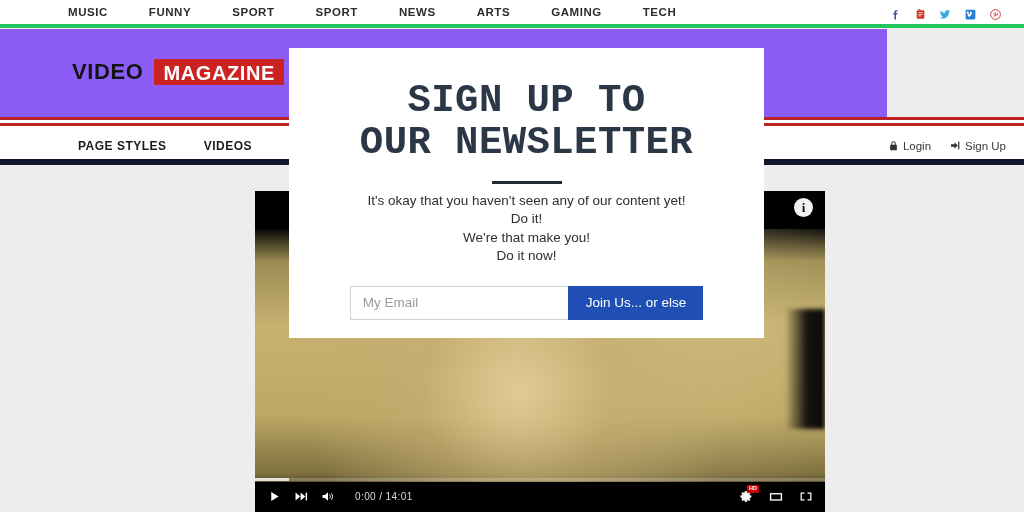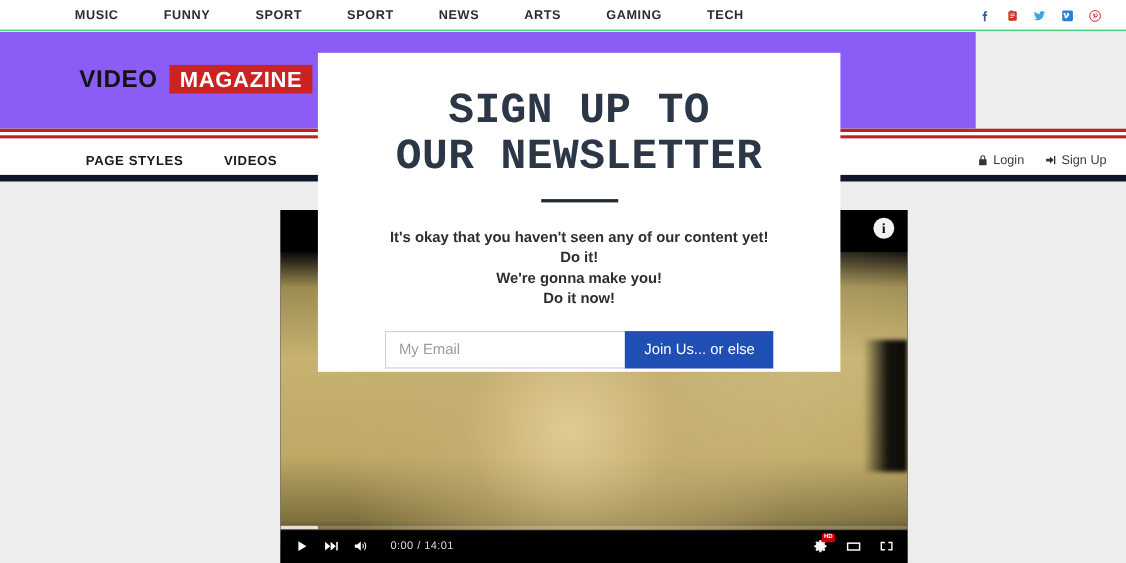--- a/index.html
+++ b/index.html
@@ -10,21 +10,21 @@
     font-family: "Liberation Sans", sans-serif;
   }
 
   #page { position: relative; width: 1024px; height: 512px; background: #ededed; }
 
   
   .topbar {
     position: absolute; top: 0; left: 0;
     width: 1024px; height: 28px;
     background: #ffffff;
-    border-bottom: 1px solid #22c55e;
+    border-bottom: 4px solid #22c55e;
     display: flex; align-items: center;
   }
   .topnav { display: flex; align-items: center; margin-left: 68px; }
   .topnav a {
     font-size: 11.5px; letter-spacing: .55px; color: #2c2c2c;
     text-decoration: none; font-weight: 600;
     padding: 0 0; margin-right: 41px; white-space: nowrap;
   }
   .socials {
     position: absolute; right: 22px; top: 0; height: 28px;
@@ -156,21 +156,21 @@
     font-family: Liberation Mono, monospace;
     font-size: 39px; font-weight: 700;
     color: #2b3647; line-height: 1.08;
     letter-spacing: .4px;
     margin-top: 32px;
   }
   .modal-rule {
     width: 70px; height: 2.5px; background: #222a35;
     margin: 17px auto 0 auto;
   }
-  .modal-body { margin-top: 23px; font-weight: bold; }
+  .modal-body { margin-top: 8px; }
   .modal-body p {
     font-size: 13.5px; color: #2e2e2e; line-height: 1.37;
   }
   .form-row {
     margin-top: 20px;
     display: flex; justify-content: center; align-items: stretch;
   }
   .email-in {
     width: 218px; height: 34px;
     border: 1px solid #d0d0d0; border-right: none;
@@ -338,21 +338,21 @@
 
   <div class="modal">
     <div class="modal-h1" style="color: rgb(43, 54, 71);">
       <div>SIGN UP TO</div>
       <div>OUR NEWSLETTER</div>
     </div>
     <div class="modal-rule"></div>
     <div class="modal-body">
       <p>It's okay that you haven't seen any of our content yet!</p>
       <p>Do it!</p>
-      <p>We're gonna make you!</p>
+      <p>We're that make you!</p>
       <p>Do it now!</p>
     </div>
     <div class="form-row">
       <input class="email-in" type="text" placeholder="My Email" style="">
       <button class="join-btn" style="background: rgb(31, 79, 181); padding-left: 18px;">Join Us... or else</button>
     </div>
   </div>
 
 </div>
 

